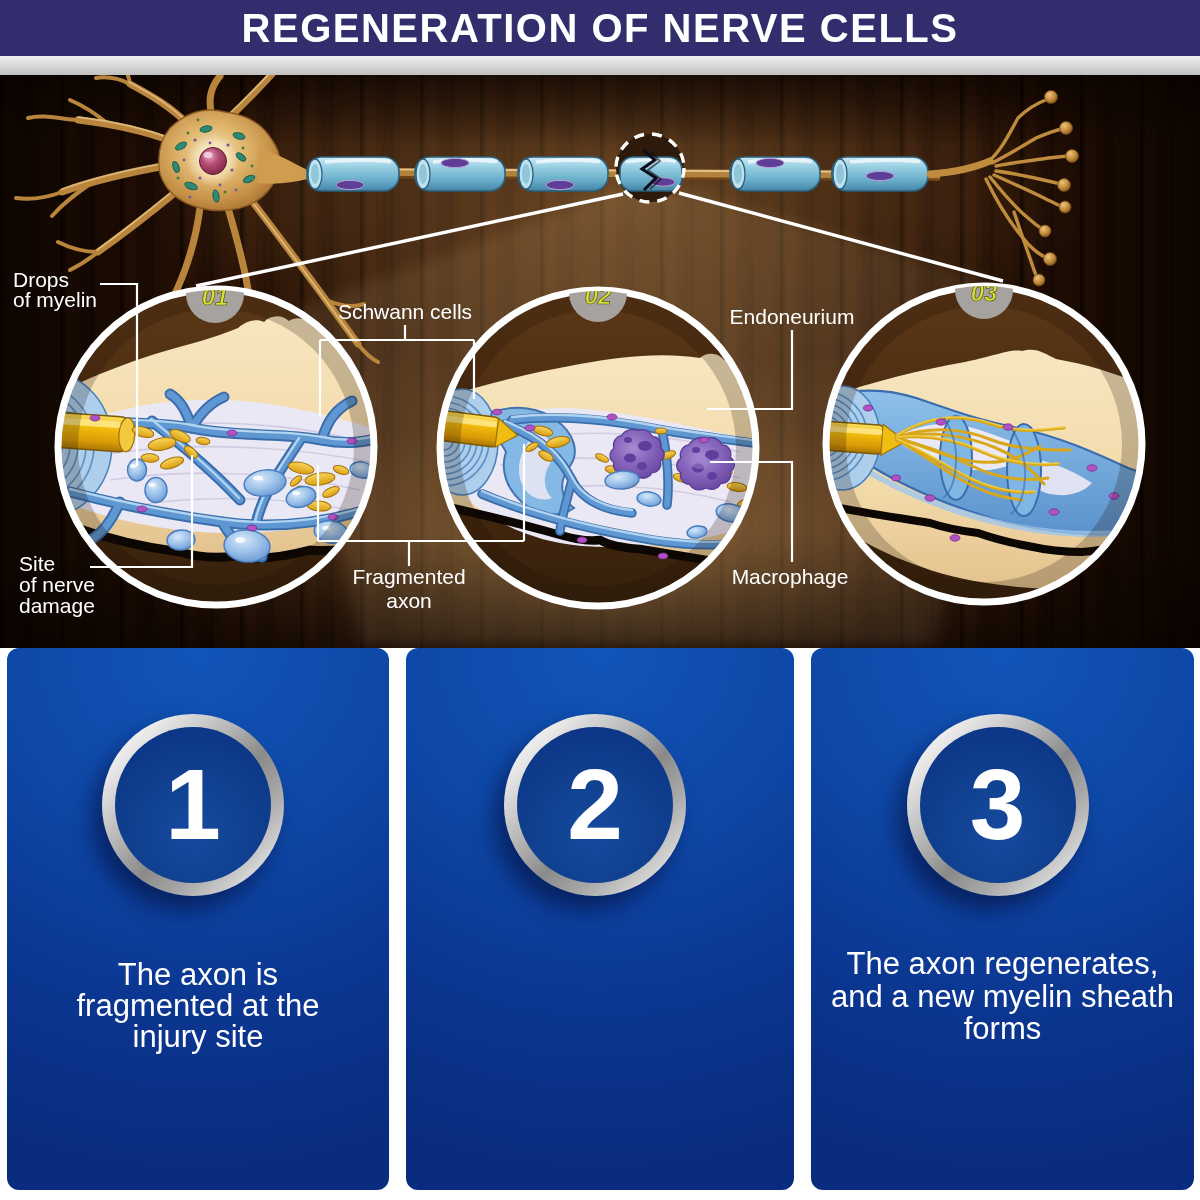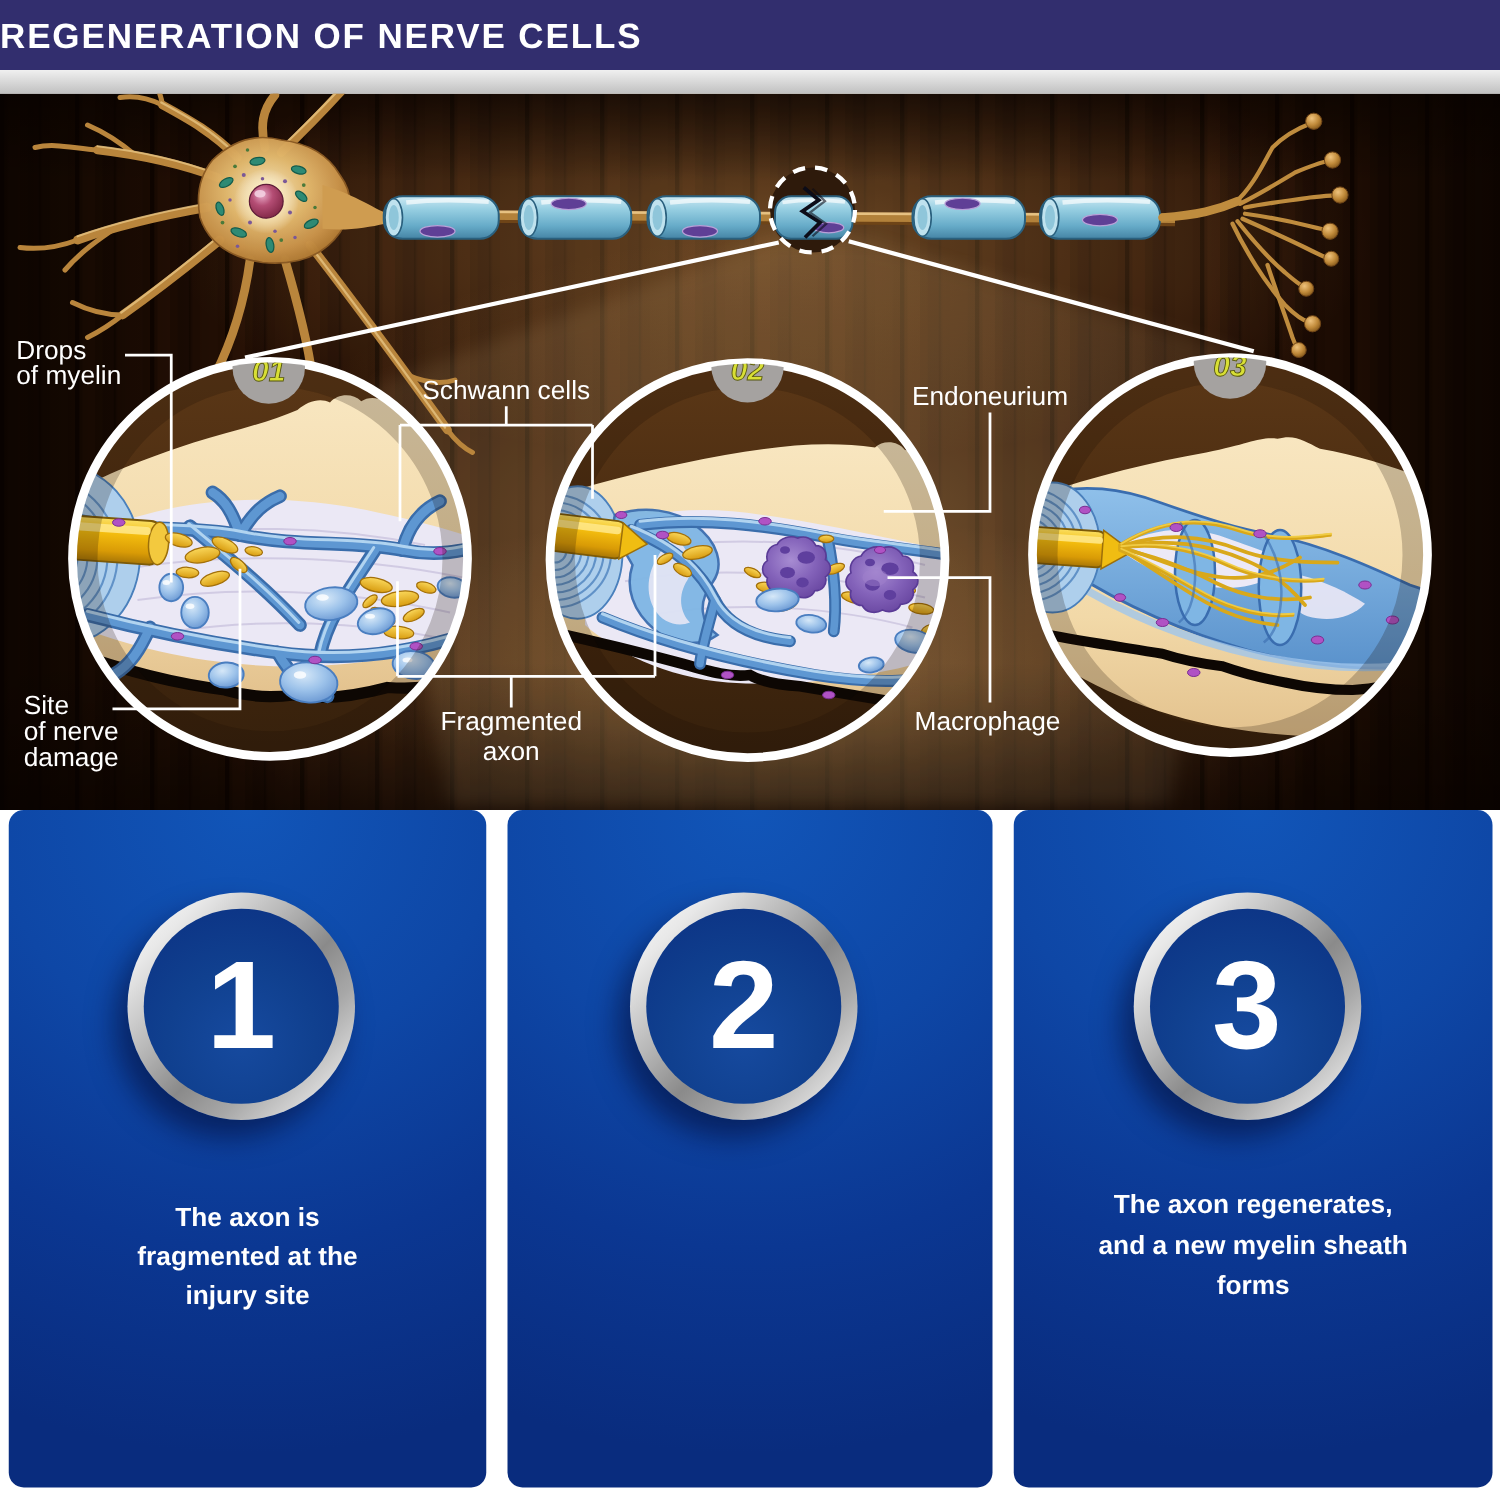--- a/index.html
+++ b/index.html
@@ -1,32 +1,32 @@
 <!DOCTYPE html>
 <html><head>
 <meta charset="utf-8">
 <style>
   html,body{margin:0;padding:0;}
   body{width:1200px;height:1200px;position:relative;font-family:"Liberation Sans",sans-serif;background:#ffffff;overflow:hidden;}
   .header{position:absolute;left:0;top:0;width:1200px;height:56px;background:#322e6e;color:#fff;
-    font-weight:bold;font-size:28px;letter-spacing:1.5px;line-height:57px;}
+    font-weight:bold;font-size:40px;letter-spacing:1.5px;text-align:center;line-height:57px;}
   .grey{position:absolute;left:0;top:56px;width:1200px;height:19px;background:linear-gradient(#f0f0f0,#c0c0c0);}
   #scene{position:absolute;left:0;top:75px;}
   .card{position:absolute;top:648px;height:542px;border-radius:12px;
     background:radial-gradient(140% 95% at 50% 0%,#1155b8 0%,#0e47a6 38%,#0b3792 68%,#092c7e 100%);}
   #card1{left:7px;width:382px;}
   #card2{left:406px;width:388px;}
   #card3{left:811px;width:383px;}
   .badge{position:absolute;top:66px;left:50%;margin-left:-96px;width:182px;height:182px;border-radius:50%;
     background:linear-gradient(135deg,#ffffff 0%,#e8e8e8 18%,#b8b8b8 38%,#8a8a8a 55%,#a8a8a8 70%,#dedede 88%,#f5f5f5 100%);
     box-shadow:-10px 14px 22px rgba(3,10,50,.55);}
   .badge .in{position:absolute;left:13px;top:13px;width:156px;height:156px;border-radius:50%;
     background:radial-gradient(circle at 50% 68%,#164a9f 0%,#10408f 45%,#0d3687 80%,#0b3182 100%);
     color:#fff;font-weight:bold;font-size:100px;text-align:center;line-height:154px;}
-  .ctext{position:absolute;left:0;width:100%;text-align:center;color:#fff;font-weight:bold;font-size:21px;}
+  .ctext{position:absolute;left:0;width:100%;text-align:center;color:#fff;font-weight:normal;font-size:31px;}
 </style>
 </head>
 <body>
 <div class="header">REGENERATION OF NERVE CELLS</div>
 <div class="grey"></div>
 <svg id="scene" width="1200" height="573" viewBox="0 75 1200 573">
 <defs>
 <pattern id="planks" width="60" height="40" patternUnits="userSpaceOnUse">
   <rect width="60" height="40" fill="#221005"></rect>
   <rect x="6" width="10" height="40" fill="#2a1407"></rect>

